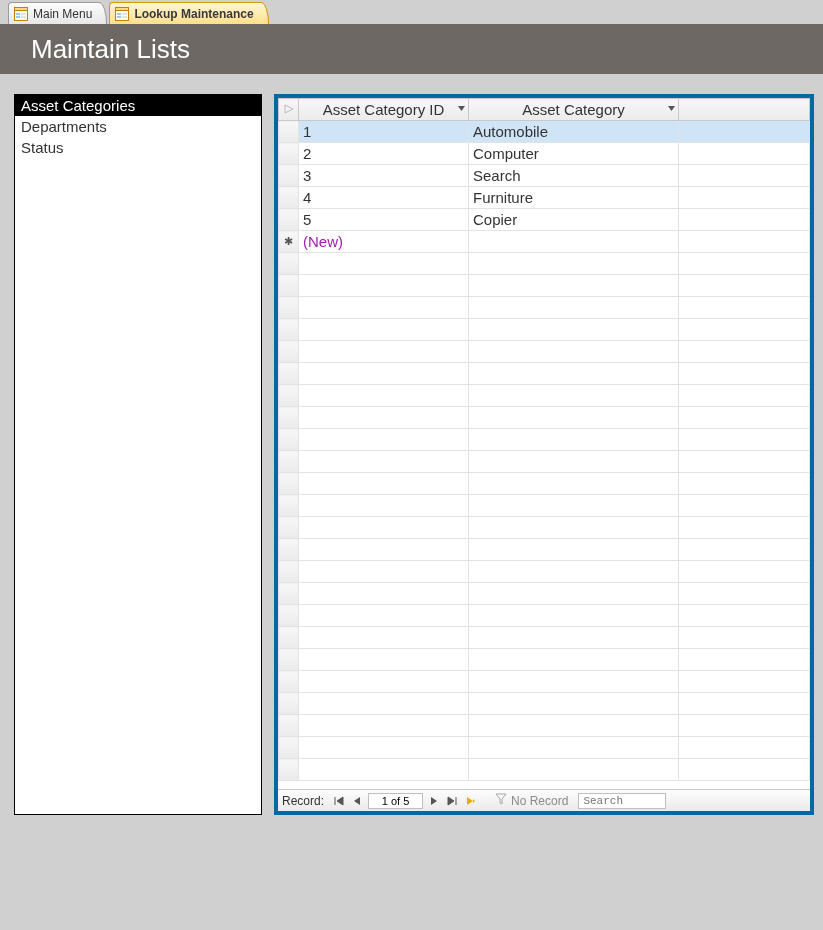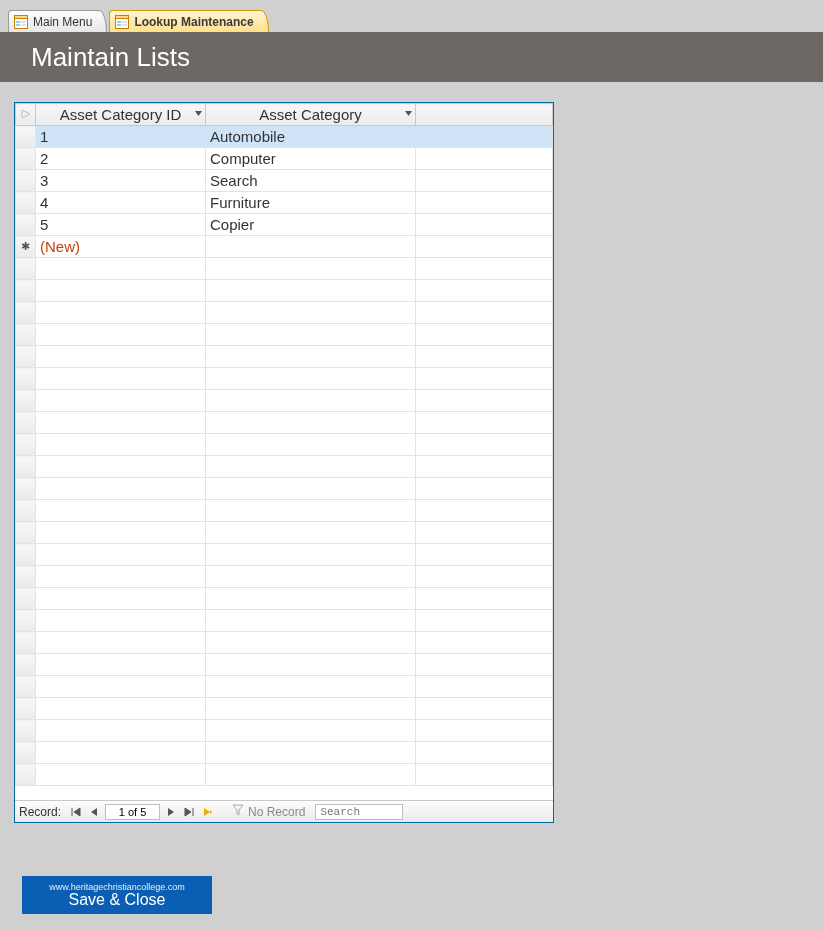--- a/index.html
+++ b/index.html
@@ -1,47 +1,47 @@
 <!DOCTYPE html>
 <html><head>
 <meta charset="utf-8">
 <style>
   * { box-sizing: border-box; }
   html, body { margin:0; padding:0; font-family: "Segoe UI", Tahoma, Arial, sans-serif; font-size:14px; color:#333; background:#d0d0d0; }
   .app { width:823px; height:930px; background:#d0d0d0; position:relative; }
 
   
-  .tabbar { height:32px; padding-left:8px; display:flex; align-items:flex-end; background:#d0d0d0; }
+  .tabbar { height:24px; padding-left:8px; display:flex; align-items:flex-end; background:#d0d0d0; }
   .tab { display:flex; align-items:center; height:22px; border:1px solid #9a9a9a; border-bottom:none; border-top-left-radius:4px; border-top-right-radius:8px 22px; padding:0 14px 0 4px; margin-right:2px; font-size:12px; background:linear-gradient(#fdfdfd,#e7e7e7); cursor:default; }
   .tab.active { background:linear-gradient(#fff5d6,#ffe08a); border-color:#d69a00; }
   .tab.active .tab-label { font-weight:bold; color:#3a3a3a; }
   .tab-icon { width:16px; height:16px; display:inline-flex; align-items:center; justify-content:center; margin-right:4px; }
   .tab-icon svg { width:16px; height:16px; }
 
   
   .banner { height:50px; background:#6d6863; display:flex; align-items:center; padding-left:31px; }
   .banner-title { font-family:"Segoe UI Light","Segoe UI",Arial,sans-serif; font-size:26px; color:#fff; font-weight:300; }
 
   
   .content { display:flex; padding:20px 0 0 14px; gap:12px; }
   .sidebar { width:248px; height:721px; background:#fff; border:1px solid #000; }
   .side-item { padding:2px 6px; font-size:15px; cursor:default; }
   .side-item.selected { background:#000; color:#fff; }
 
-  .grid-wrap { width:540px; height:721px; border:1px solid #0369a1; background:#fff; display:flex; flex-direction:column; }
+  .grid-wrap { width:540px; height:721px; border:4px solid #0369a1; background:#fff; display:flex; flex-direction:column; }
   .grid-scroll { flex:1; overflow:hidden; background:#fff; }
   table.grid { border-collapse:collapse; width:100%; table-layout:fixed; font-size:15px; }
   table.grid th { background:linear-gradient(#f7f7f7,#ebebeb); border:1px solid #c9c9c9; font-weight:normal; color:#333; height:22px; position:relative; }
   .th-inner { display:flex; align-items:center; justify-content:center; height:100%; }
   .th-drop { position:absolute; right:2px; top:50%; transform:translateY(-50%); width:10px; height:10px; }
   .th-drop svg { width:7px; height:7px; display:block; margin:auto; }
   .rowhdr { width:20px; background:linear-gradient(#f7f7f7,#ebebeb); border:1px solid #c9c9c9; text-align:center; font-size:11px; color:#555;}
   table.grid td { border:1px solid #e3e3e3; padding:1px 4px; height:22px; white-space:nowrap; overflow:hidden; }
   tr.selected td.cell { background:#cfe5f7; }
-  tr.newrow td.cell { color:#c2410c; }
+  tr.newrow td.cell { color:#a21caf; }
   .col-id  { width:170px; }
   .col-cat { width:210px; }
   .col-rem { }
   .empty-rows td { color:transparent; }
 
   
   .recnav { height:22px; border-top:1px solid #c9c9c9; background:linear-gradient(#fdfdfd,#eaeaea); display:flex; align-items:center; font-size:12px; color:#333; }
   .recnav-label { padding:0 6px 0 4px; }
   .recnav-btn { width:18px; height:18px; display:flex; align-items:center; justify-content:center; border:none; background:transparent; padding:0; }
   .recnav-btn svg { width:10px; height:10px; }
@@ -88,20 +88,31 @@
       <span class="tab-label">Lookup Maintenance</span>
     </div>
   </div>
 
   <div class="banner">
     <span class="banner-title">Maintain Lists</span>
   </div>
 
   <div class="content">
 
+    <div class="sidebar">
+      <div class="side-item selected">
+        <span>Asset Categories</span>
+      </div>
+      <div class="side-item">
+        <span>Departments</span>
+      </div>
+      <div class="side-item">
+        <span>Status</span>
+      </div>
+    </div>
 
     <div class="grid-wrap">
       <div class="grid-scroll">
         <table class="grid">
           <colgroup>
               <col style="width:20px">
               <col class="col-id">
               <col class="col-cat">
               <col class="col-rem">
             </colgroup>
@@ -353,18 +364,14 @@
           <span><svg viewBox="0 0 12 12">
                 <path d="M1 1h10L7 6v5L5 10V6Z" fill="none" stroke="#a8a8a8"></path>
               </svg></span>
           <span>No Record</span>
         </div>
         <input class="search-input" placeholder="Search" style="">
       </div>
     </div>
   </div>
 
-  <button class="save-btn">
-    <span class="small">www.heritagechristiancollege.com</span>
-    <span class="big">Save &amp; Close</span>
-  </button>
 
 </div>
 
 </body></html>

